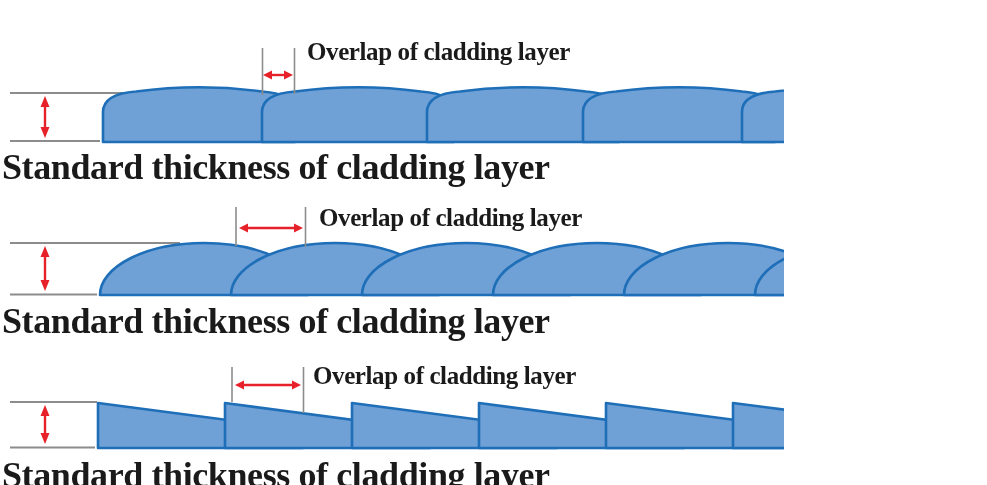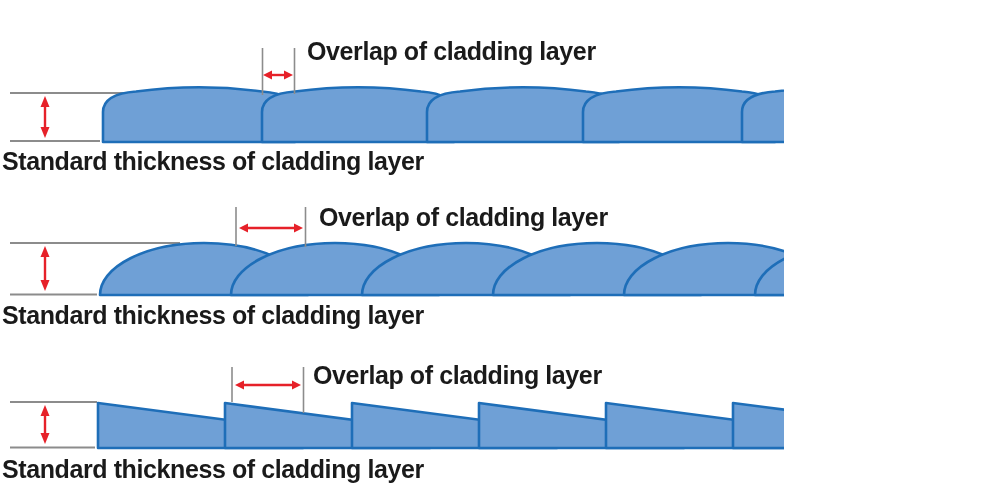--- a/index.html
+++ b/index.html
@@ -9,38 +9,38 @@
     --guide-gray:#8C8C8C;
     --label-color:#1A1A1A;
     --background:#FFFFFF;
   }
   html,body{margin:0;padding:0;}
   .canvas{
     position:relative;
     width:784px;height:485px;
     background:var(--background);
     overflow:hidden;
-    font-family:Liberation Sans, sans-serif;
+    font-family:Liberation Serif, serif;
   }
   .diagram-svg{position:absolute;left:0;top:0;}
   .bead{fill:var(--bead-fill);stroke:var(--bead-stroke);stroke-width:2.6;stroke-linejoin:round;}
   .guide{stroke:var(--guide-gray);stroke-width:1.8;fill:none;}
   .tick{stroke:var(--guide-gray);stroke-width:1.6;fill:none;}
   .arrow-shaft{stroke:var(--arrow-red);stroke-width:2.4;fill:none;}
   .arrow-head{fill:var(--arrow-red);stroke:none;}
   .label{
     position:absolute;
     font-weight:bold;
     color:var(--label-color);
     white-space:nowrap;
     letter-spacing:-0.4px;
     line-height:1.08;
   }
   .overlap-label{font-size:25px;}
-  .thickness-label{font-size:25px;}
+  .thickness-label{font-size:36px;}
 </style>
 </head>
 <body>
 
 <div class="canvas">
 
   <svg class="diagram-svg" width="987" height="485" viewBox="0 0 987 485">
 
     <g>
 

